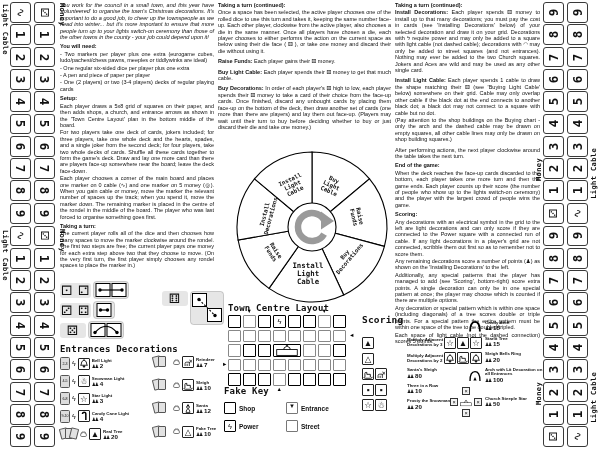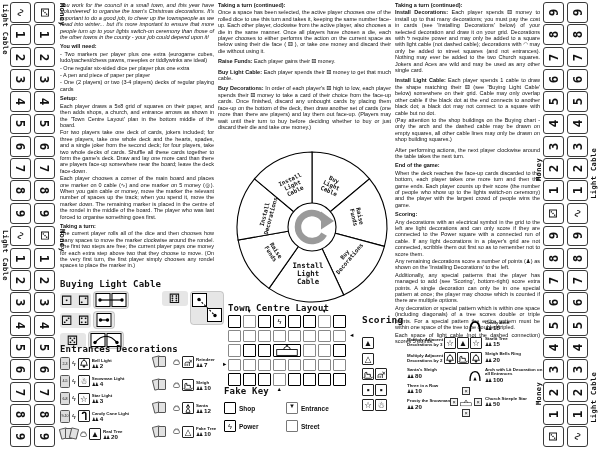--- a/index.html
+++ b/index.html
@@ -218,21 +218,20 @@
         <text transform="translate(122.8,67.7) rotate(77)" font-size="5.8" text-anchor="middle"><tspan x="0" y="-1.1">Raise</tspan><tspan x="0" y="5.2">Funds</tspan></text>
         <text transform="translate(113.2,107.6) rotate(-50)" font-size="5.8" text-anchor="middle"><tspan x="0" y="-1.1">Buy</tspan><tspan x="0" y="5.2">Decorations</tspan></text>
         <text transform="translate(74,124) rotate(0)" font-size="7.4" text-anchor="middle"><tspan x="0" y="-5.4">Install</tspan><tspan x="0" y="2.6">Light</tspan><tspan x="0" y="10.6">Cable</tspan></text>
         <text transform="translate(39.4,103.1) rotate(57)" font-size="5.8" text-anchor="middle"><tspan x="0" y="-1.1">Raise</tspan><tspan x="0" y="5.2">Funds</tspan></text>
         <text transform="translate(33.6,66.1) rotate(-75)" font-size="5.8" text-anchor="middle"><tspan x="0" y="-1.1">Install</tspan><tspan x="0" y="5.2">Decorations</tspan></text>
         <text transform="translate(58.6,36.3) rotate(-25)" font-size="5.8" text-anchor="middle"><tspan x="0" y="-4.3">Install</tspan><tspan x="0" y="2.0">Light</tspan><tspan x="0" y="8.3">Cable</tspan></text>
       </g>
   </svg>
 
   <div id="buying">
-    <div class="mh" able="false">Buying Light Cable</div>
     <div class="brow">
       <span class="dice">⚀ ⚁</span>
       <svg width="36" height="18">
           <rect x="0.5" y="0.5" width="35" height="17" rx="3" fill="#e6e6e6" stroke="#aaa" stroke-width="0.6"></rect>
           <rect x="3" y="2.5" width="14" height="13" fill="#fff" stroke="#000" stroke-width="1"></rect>
           <rect x="19" y="2.5" width="14" height="13" fill="#fff" stroke="#000" stroke-width="1"></rect>
           <line x1="7" y1="9" x2="29" y2="9" stroke="#000" stroke-width="1.2"></line>
           <circle cx="7" cy="9" r="1.7"></circle>
           <circle cx="29" cy="9" r="1.7"></circle>
         </svg>

